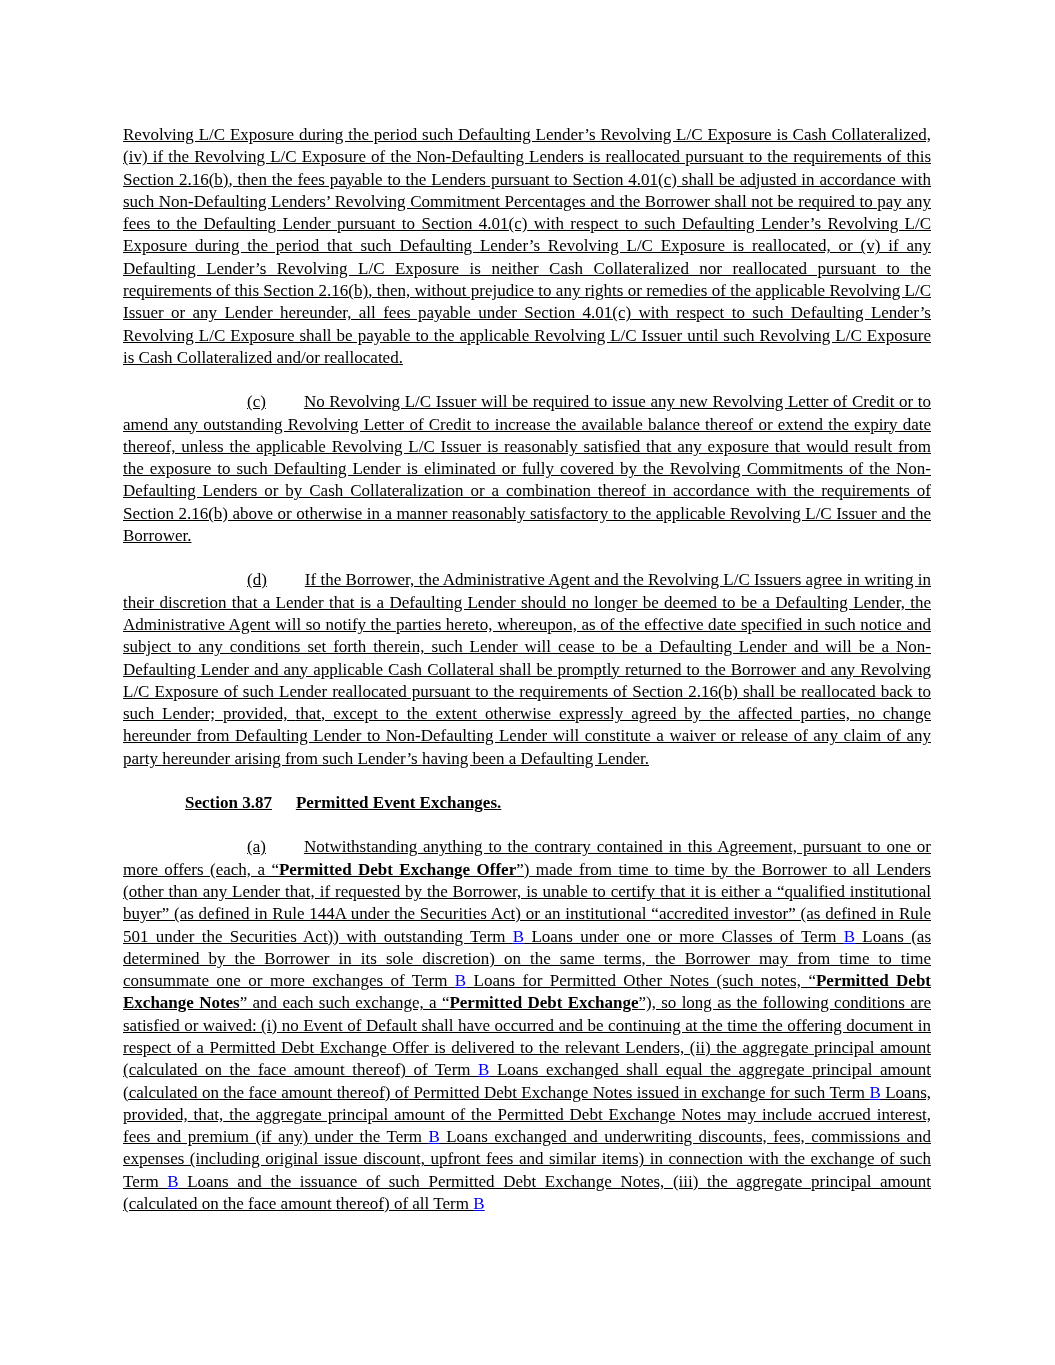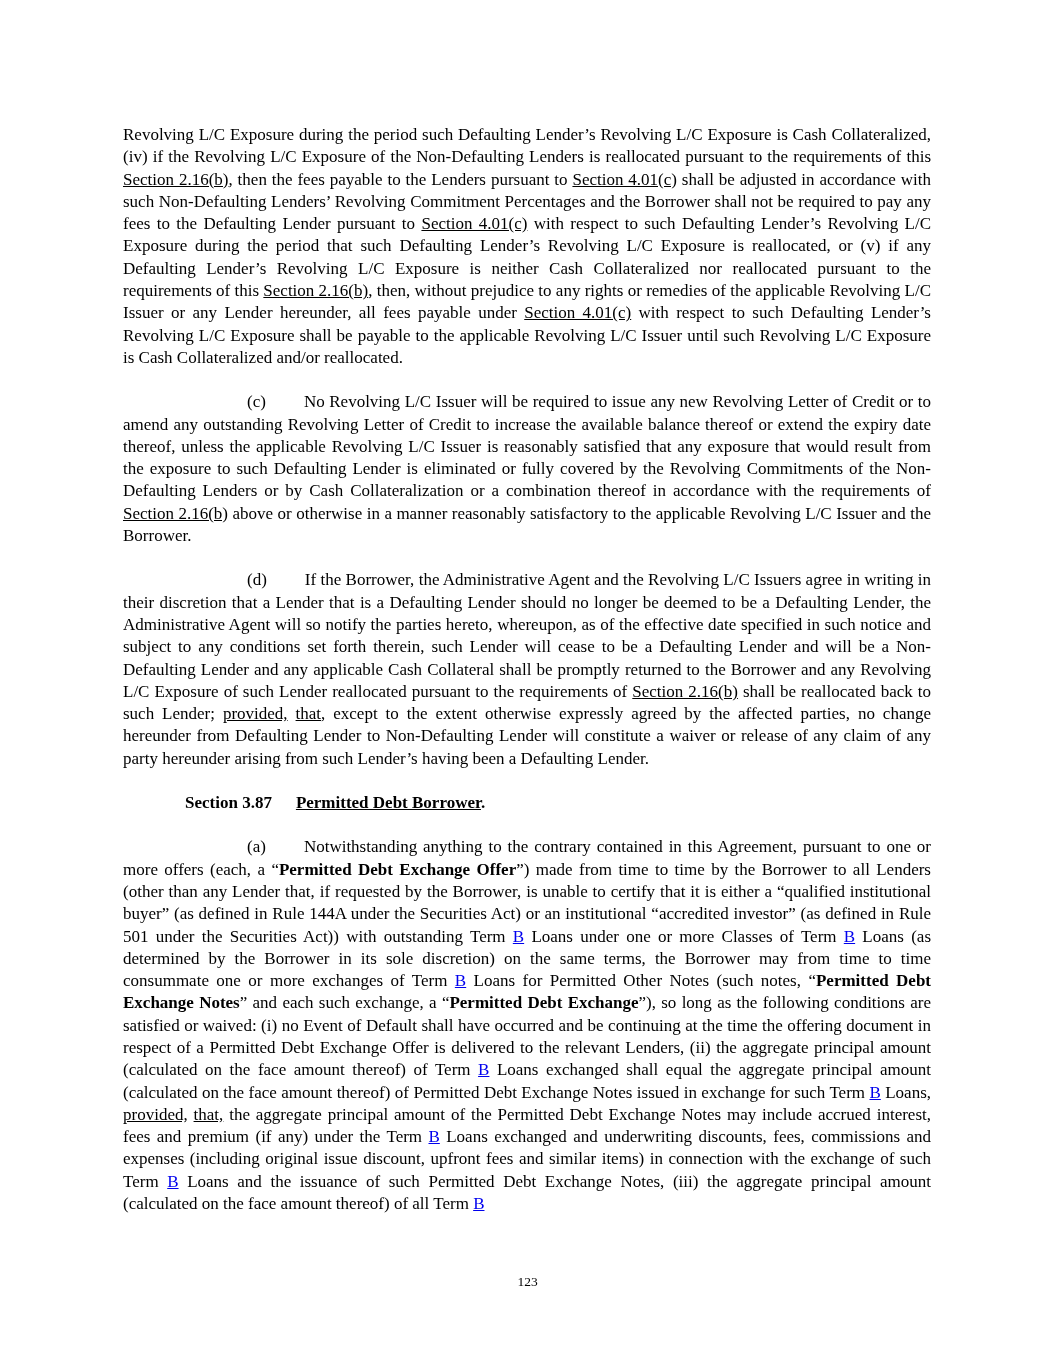--- a/index.html
+++ b/index.html
@@ -18,20 +18,21 @@
     background: #ffffff;
     color: #000000;
     font-family: "Liberation Serif", serif;
     overflow: hidden;
   }
   .content {
     position: absolute;
     top: 124px;
     left: 123px;
     width: 808px;
+    text-decoration: underline;
   }
   .block {
     margin: 0 0 22px 0;
     font-size: 17px;
     line-height: 22.3px;
     text-align: justify;
   }
   .block.indent {
     text-indent: 124px;
   }
@@ -68,17 +69,16 @@
   }
 </style>
 </head>
 <body>
 
 <div class="page">
   <div class="content">
     <p class="block"><span class="seg-plain">Revolving L/C Exposure during the period such Defaulting Lender’s Revolving L/C Exposure is Cash Collateralized, (iv) if the Revolving L/C Exposure of the Non-Defaulting Lenders is reallocated pursuant to the requirements of this </span><span class="seg-underline">Section 2.16(b)</span><span class="seg-plain">, then the fees payable to the Lenders pursuant to </span><span class="seg-underline">Section 4.01(c)</span><span class="seg-plain"> shall be adjusted in accordance with such Non-Defaulting Lenders’ Revolving Commitment Percentages and the Borrower shall not be required to pay any fees to the Defaulting Lender pursuant to </span><span class="seg-underline">Section 4.01(c)</span><span class="seg-plain"> with respect to such Defaulting Lender’s Revolving L/C Exposure during the period that such Defaulting Lender’s Revolving L/C Exposure is reallocated, or (v) if any Defaulting Lender’s Revolving L/C Exposure is neither Cash Collateralized nor reallocated pursuant to the requirements of this </span><span class="seg-underline">Section 2.16(b)</span><span class="seg-plain">, then, without prejudice to any rights or remedies of the applicable Revolving L/C Issuer or any Lender hereunder, all fees payable under </span><span class="seg-underline">Section 4.01(c)</span><span class="seg-plain"> with respect to such Defaulting Lender’s Revolving L/C Exposure shall be payable to the applicable Revolving L/C Issuer until such Revolving L/C Exposure is Cash Collateralized and/or reallocated.</span></p>
     <p class="block indent"><span class="seg-plain">(c)</span><span class="seg-tab"></span><span class="seg-plain">No Revolving L/C Issuer will be required to issue any new Revolving Letter of Credit or to amend any outstanding Revolving Letter of Credit to increase the available balance thereof or extend the expiry date thereof, unless the applicable Revolving L/C Issuer is reasonably satisfied that any exposure that would result from the exposure to such Defaulting Lender is eliminated or fully covered by the Revolving Commitments of the Non-Defaulting Lenders or by Cash Collateralization or a combination thereof in accordance with the requirements of </span><span class="seg-underline">Section 2.16(b)</span><span class="seg-plain"> above or otherwise in a manner reasonably satisfactory to the applicable Revolving L/C Issuer and the Borrower.</span></p>
     <p class="block indent"><span class="seg-plain">(d)</span><span class="seg-tab"></span><span class="seg-plain">If the Borrower, the Administrative Agent and the Revolving L/C Issuers agree in writing in their discretion that a Lender that is a Defaulting Lender should no longer be deemed to be a Defaulting Lender, the Administrative Agent will so notify the parties hereto, whereupon, as of the effective date specified in such notice and subject to any conditions set forth therein, such Lender will cease to be a Defaulting Lender and will be a Non-Defaulting Lender and any applicable Cash Collateral shall be promptly returned to the Borrower and any Revolving L/C Exposure of such Lender reallocated pursuant to the requirements of </span><span class="seg-underline">Section 2.16(b)</span><span class="seg-plain"> shall be reallocated back to such Lender; </span><span class="seg-underline">provided,</span><span class="seg-plain"> </span><span class="seg-underline">that</span><span class="seg-plain">, except to the extent otherwise expressly agreed by the affected parties, no change hereunder from Defaulting Lender to Non-Defaulting Lender will constitute a waiver or release of any claim of any party hereunder arising from such Lender’s having been a Defaulting Lender.</span></p>
-    <p class="block heading"><span class="seg-bold">Section 3.87</span><span class="seg-tab-sm"></span><span class="seg-bold-underline">Permitted Debt Borrower</span><span class="seg-bold">.</span></p>
+    <p class="block heading"><span class="seg-bold">Section 3.87</span><span class="seg-tab-sm"></span><span class="seg-bold-underline">Permitted Event Exchanges</span><span class="seg-bold">.</span></p>
     <p class="block indent"><span class="seg-plain">(a)</span><span class="seg-tab"></span><span class="seg-plain">Notwithstanding anything to the contrary contained in this Agreement, pursuant to one or more offers (each, a “</span><span class="seg-bold">Permitted Debt Exchange Offer</span><span class="seg-plain">”) made from time to time by the Borrower to all Lenders (other than any Lender that, if requested by the Borrower, is unable to certify that it is either a “qualified institutional buyer” (as defined in Rule 144A under the Securities Act) or an institutional “accredited investor” (as defined in Rule 501 under the Securities Act)) with outstanding Term </span><span class="seg-link">B</span><span class="seg-plain"> Loans under one or more Classes of Term </span><span class="seg-link">B</span><span class="seg-plain"> Loans (as determined by the Borrower in its sole discretion) on the same terms, the Borrower may from time to time consummate one or more exchanges of Term </span><span class="seg-link">B</span><span class="seg-plain"> Loans for Permitted Other Notes (such notes, “</span><span class="seg-bold">Permitted Debt Exchange Notes</span><span class="seg-plain">” and each such exchange, a “</span><span class="seg-bold">Permitted Debt Exchange</span><span class="seg-plain">”), so long as the following conditions are satisfied or waived: (i) no Event of Default shall have occurred and be continuing at the time the offering document in respect of a Permitted Debt Exchange Offer is delivered to the relevant Lenders, (ii) the aggregate principal amount (calculated on the face amount thereof) of Term </span><span class="seg-link">B</span><span class="seg-plain"> Loans exchanged shall equal the aggregate principal amount (calculated on the face amount thereof) of Permitted Debt Exchange Notes issued in exchange for such Term </span><span class="seg-link">B</span><span class="seg-plain"> Loans, </span><span class="seg-underline">provided,</span><span class="seg-plain"> </span><span class="seg-underline">that,</span><span class="seg-plain"> the aggregate principal amount of the Permitted Debt Exchange Notes may include accrued interest, fees and premium (if any) under the Term </span><span class="seg-link">B</span><span class="seg-plain"> Loans exchanged and underwriting discounts, fees, commissions and expenses (including original issue discount, upfront fees and similar items) in connection with the exchange of such Term </span><span class="seg-link">B</span><span class="seg-plain"> Loans and the issuance of such Permitted Debt Exchange Notes, (iii) the aggregate principal amount (calculated on the face amount thereof) of all Term </span><span class="seg-link">B</span></p>
   </div>
-  <div class="page-number">123</div>
 </div>
 
 </body></html>

